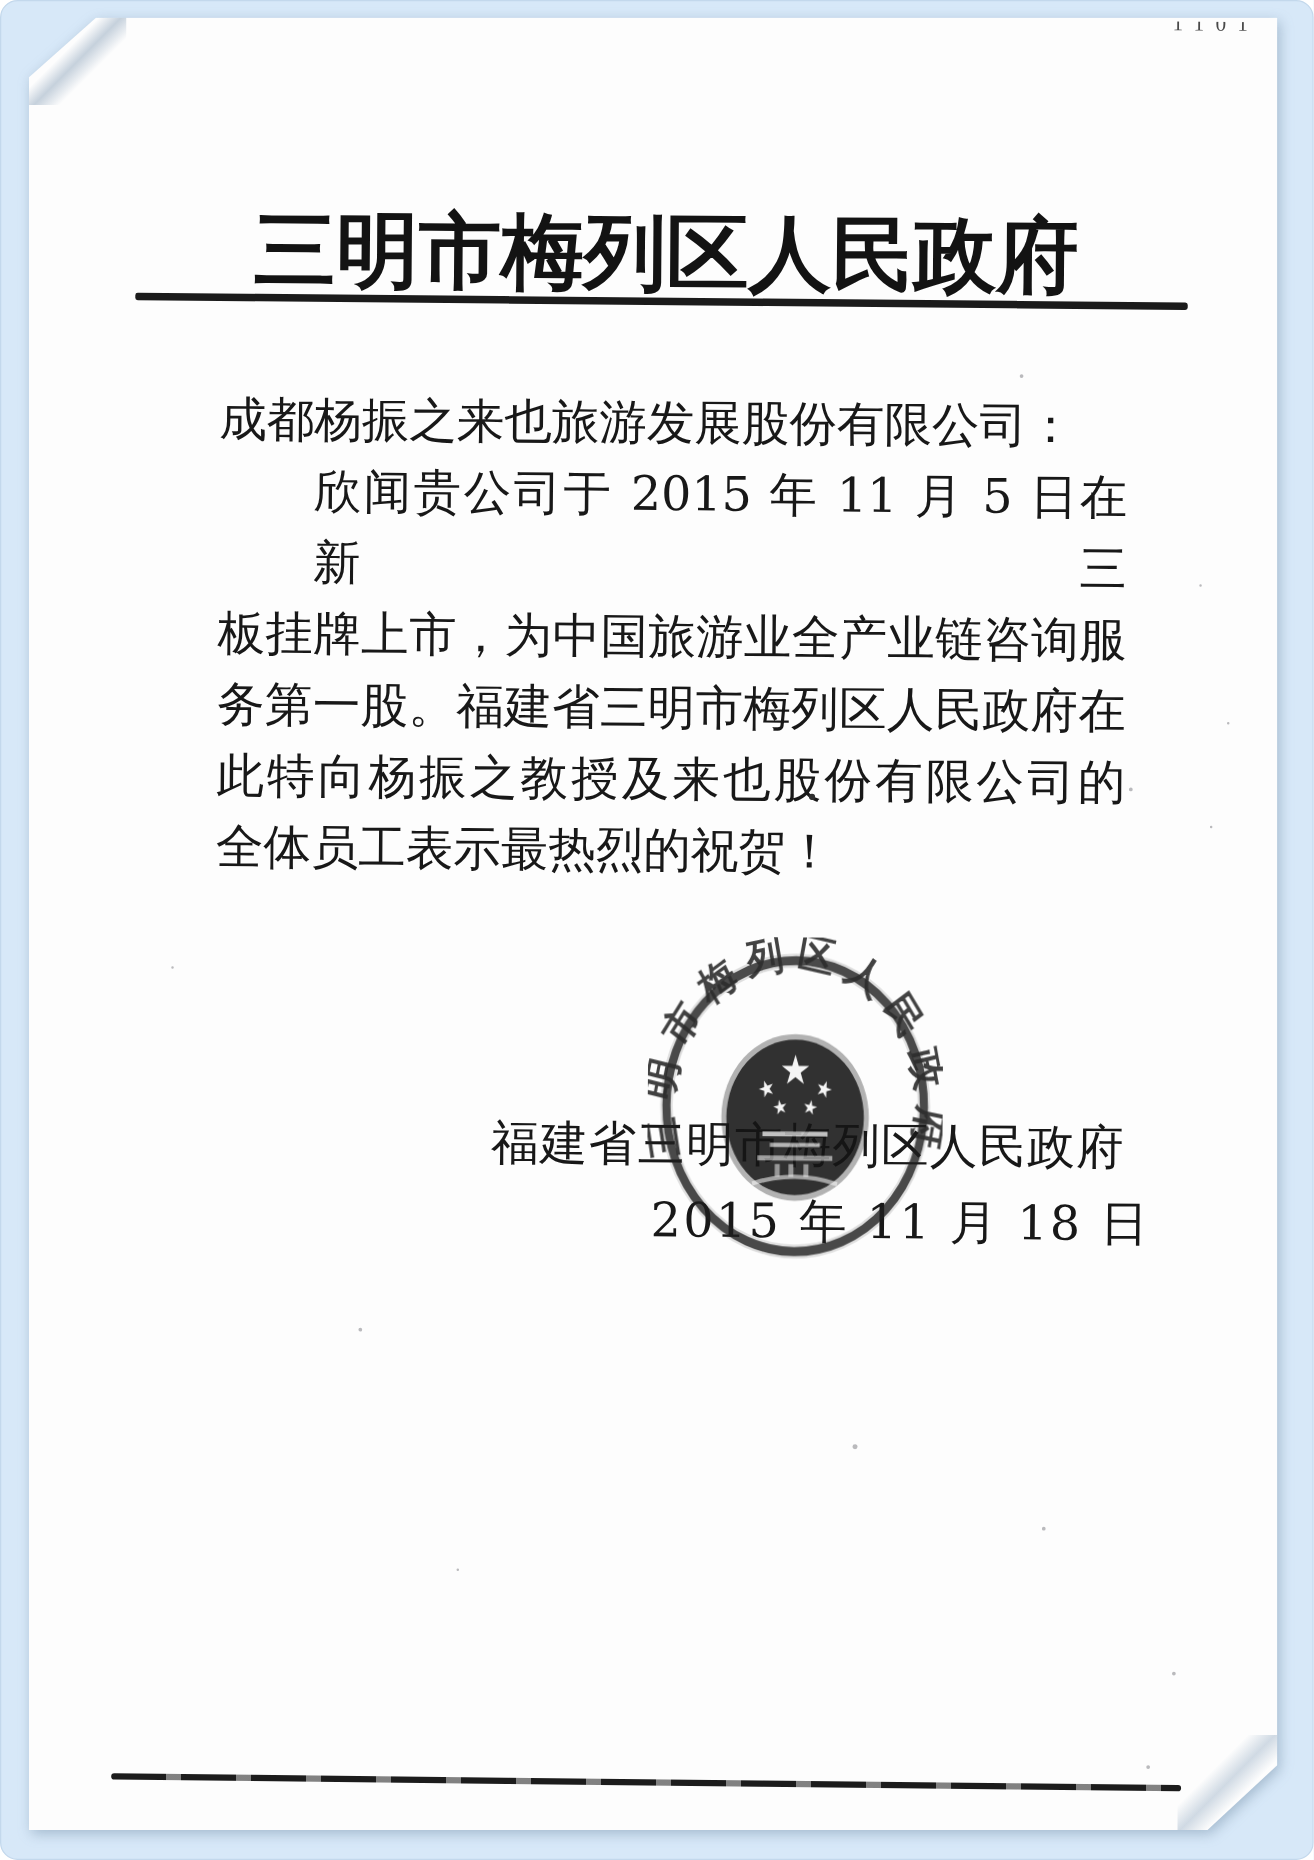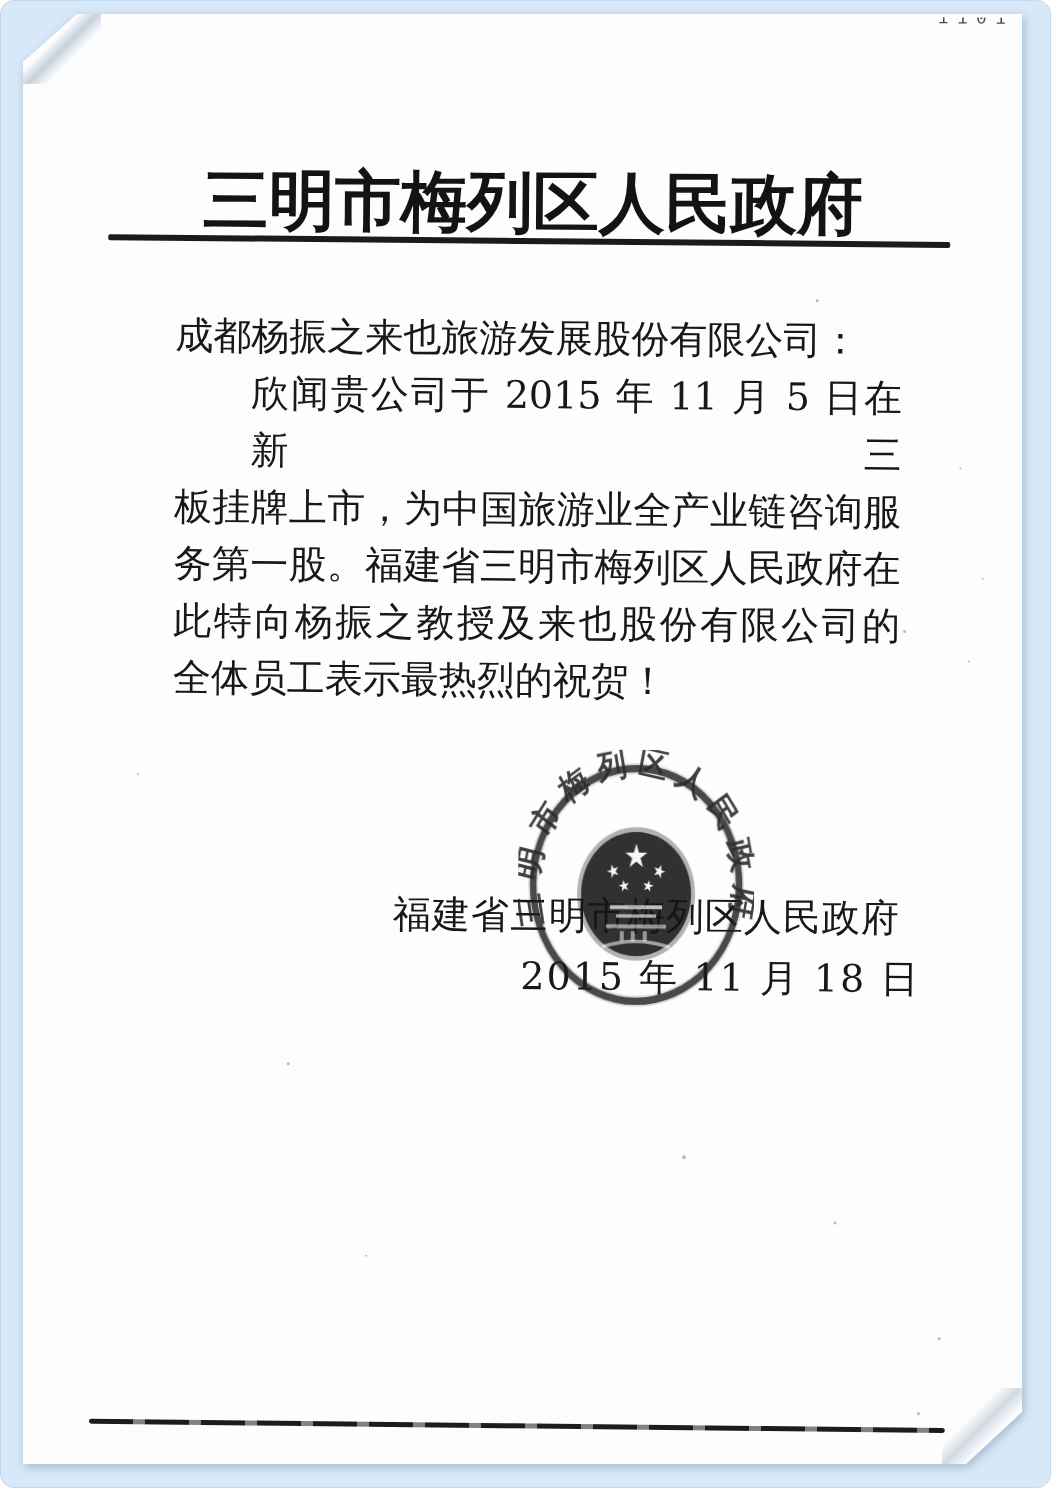--- a/index.html
+++ b/index.html
@@ -37,21 +37,21 @@
   }
   .content {
     position:absolute; inset:0;
     transform:rotate(.45deg);
     transform-origin:50% 0;
     color:#1a1a1a;
   }
   .corner-mark {
     position:absolute; left:915px; top:0; height:10px; width:70px;
     overflow:hidden; color:#4a4a4a;
-    font-family:Liberation Mono, monospace;
+    font-family:Liberation Serif, serif;
     font-size:17px; letter-spacing:9px;
   }
   .corner-mark span { display:block; margin-top:-8px; }
   .doc-title {
     position:absolute; left:24px; right:0; top:144px;
     text-align:center;
     font-size:66px; font-weight:700;
     letter-spacing:0px;
     color:#131313;
     white-space:nowrap;

